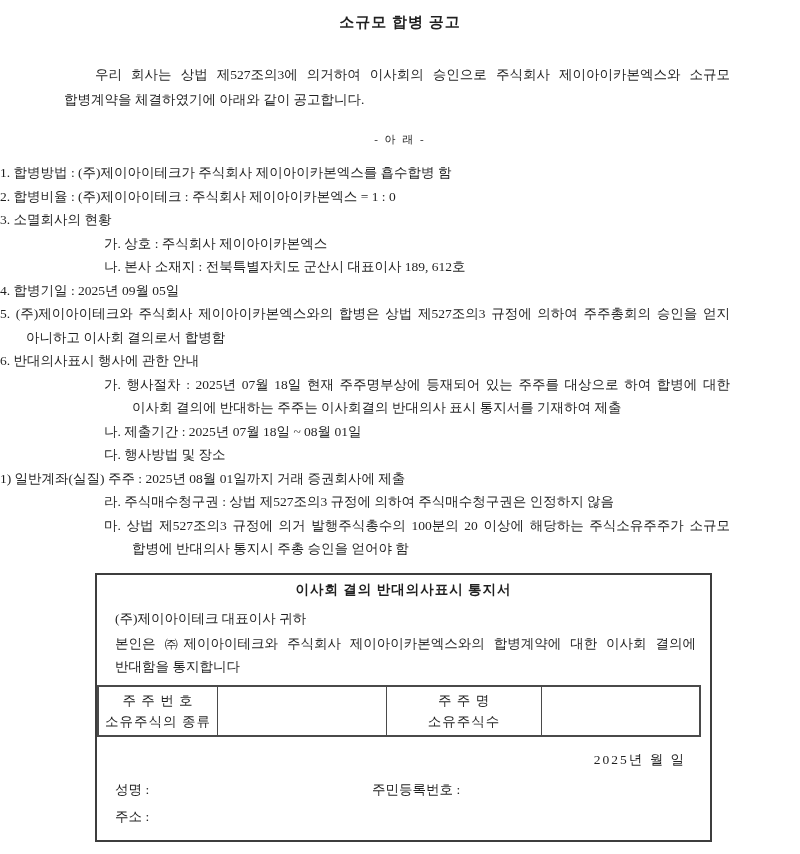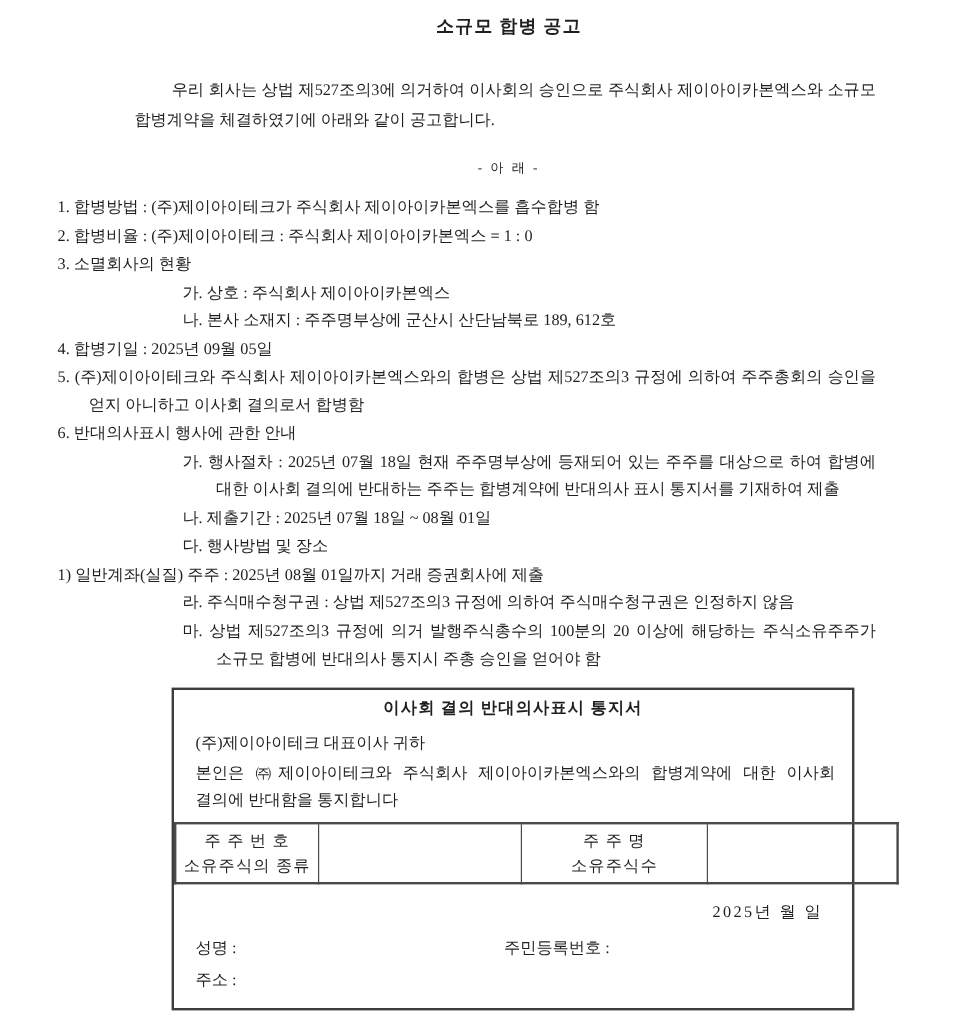--- a/index.html
+++ b/index.html
@@ -7,21 +7,20 @@
     width:800px;height:854px;
     background:#ffffff;
     font-family:"Liberation Serif","DejaVu Serif",serif;
     color:#1f1f1f;
     overflow:hidden;
   }
   .page{
     width:800px;height:655px;
     position:relative;
     box-sizing:border-box;
-    padding-left:48px;
   }
   .doc-title{
     text-align:center;
     font-size:15px;
     font-weight:bold;
     padding-top:13px;
     letter-spacing:1px;
   }
   .intro{
     margin:30px 70px 0 64px;
@@ -121,25 +120,25 @@
 
   <div class="intro">우리 회사는 상법 제527조의3에 의거하여 이사회의 승인으로 주식회사 제이아이카본엑스와 소규모 합병계약을 체결하였기에 아래와 같이 공고합니다.</div>
 
   <div class="below-marker">- 아  래 -</div>
 
   <div class="list">
     <div class="item lv1">1. 합병방법 : (주)제이아이테크가 주식회사 제이아이카본엑스를 흡수합병 함</div>
     <div class="item lv1">2. 합병비율 : (주)제이아이테크 : 주식회사 제이아이카본엑스 = 1 : 0</div>
     <div class="item lv1">3. 소멸회사의 현황</div>
     <div class="item lv2">가. 상호 : 주식회사 제이아이카본엑스</div>
-    <div class="item lv2">나. 본사 소재지 : 주주명부상에 군산시 산단남북로 189, 612호</div>
+    <div class="item lv2">나. 본사 소재지 : 전북특별자치도 군산시 대표이사 189, 612호</div>
     <div class="item lv1">4. 합병기일 : 2025년 09월 05일</div>
     <div class="item lv1">5. (주)제이아이테크와 주식회사 제이아이카본엑스와의 합병은 상법 제527조의3 규정에 의하여 주주총회의 승인을 얻지 아니하고 이사회 결의로서 합병함</div>
     <div class="item lv1">6. 반대의사표시 행사에 관한 안내</div>
-    <div class="item lv2">가. 행사절차 : 2025년 07월 18일 현재 주주명부상에 등재되어 있는 주주를 대상으로 하여 합병에 대한 이사회 결의에 반대하는 주주는 합병계약에 반대의사 표시 통지서를 기재하여 제출</div>
+    <div class="item lv2">가. 행사절차 : 2025년 07월 18일 현재 주주명부상에 등재되어 있는 주주를 대상으로 하여 합병에 대한 이사회 결의에 반대하는 주주는 이사회결의 반대의사 표시 통지서를 기재하여 제출</div>
     <div class="item lv2">나. 제출기간 : 2025년 07월 18일 ~ 08월 01일</div>
     <div class="item lv2">다. 행사방법 및 장소</div>
     <div class="item lv3">1) 일반계좌(실질) 주주 : 2025년 08월 01일까지 거래 증권회사에 제출</div>
     <div class="item lv2">라. 주식매수청구권 : 상법 제527조의3 규정에 의하여 주식매수청구권은 인정하지 않음</div>
     <div class="item lv2">마. 상법 제527조의3 규정에 의거 발행주식총수의 100분의 20 이상에 해당하는 주식소유주주가 소규모 합병에 반대의사 통지시 주총 승인을 얻어야 함</div>
   </div>
 
   <div class="notice-box">
     <div class="box-title">이사회 결의 반대의사표시 통지서</div>
     <div class="box-recipient">(주)제이아이테크 대표이사 귀하</div>

